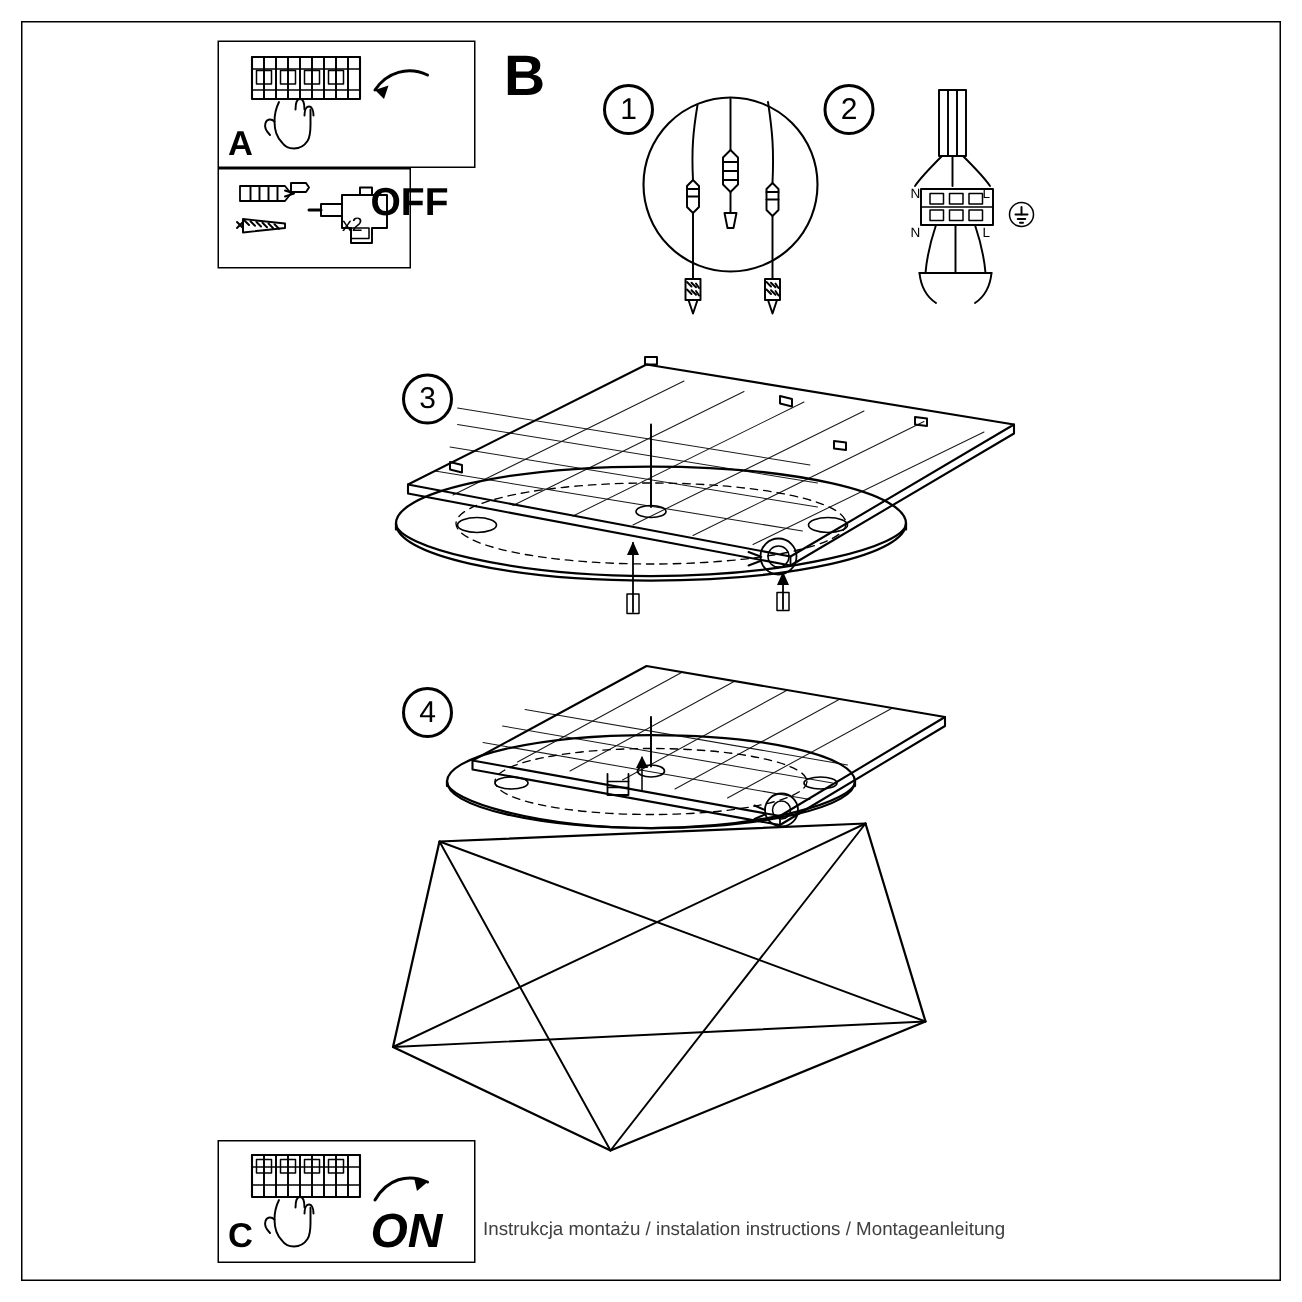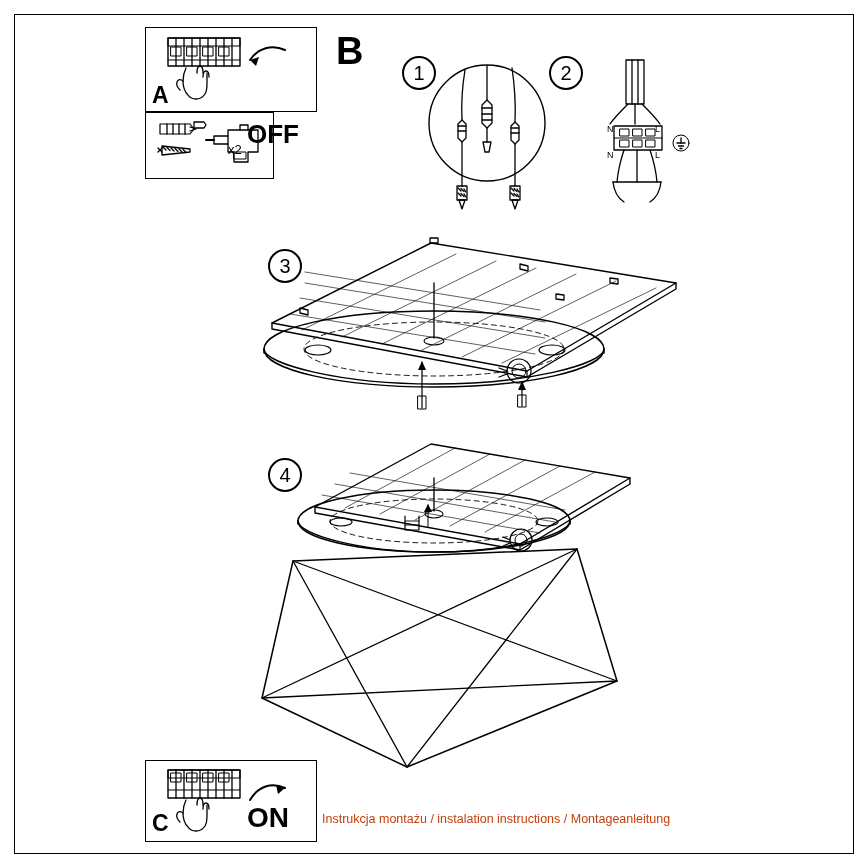--- a/index.html
+++ b/index.html
@@ -35,21 +35,21 @@
   }
   .lbl {
     position: absolute;
     font-weight: bold;
     line-height: 1;
     white-space: nowrap;
   }
   .lbl-A { left: 152px; top: 84px; font-size: 23px; }
   .lbl-C { left: 152px; top: 812px; font-size: 23px; }
   .lbl-OFF { left: 247px; top: 76px; font-size: 26px; margin-top: 45px; }
-  .lbl-ON { left: 247px; top: 804px; font-size: 28px; }
+  .lbl-ON { left: 247px; top: 804px; font-size: 32px; font-style: italic; }
   .lbl-B { left: 336px; top: 32px; font-size: 38px; }
   .lbl-x2 { left: 196px; top: 143px; font-size: 13px; font-weight: normal; margin-left: 32px; }
   .num-circle {
     position: absolute;
     width: 34px; height: 34px;
     border: 2px solid #000;
     border-radius: 50%;
     box-sizing: border-box;
     display: flex;
     align-items: center;
@@ -61,21 +61,21 @@
   .n1 { left: 402px; top: 56px; }
   .n2 { left: 549px; top: 56px; }
   .n3 { left: 268px; top: 249px; }
   .n4 { left: 268px; top: 458px; }
   .footer {
     position: absolute;
     left: 322px;
     top: 810px;
     font-size: 12.5px;
     line-height: 1.55;
-    color: #c2410c;
+    color: #404040;
   }
   svg { position: absolute; left: 0; top: 0; }
   .term-label {
     position: absolute;
     font-size: 9px;
     font-family: "Liberation Sans", sans-serif;
   }
 </style>
 </head>
 <body>

